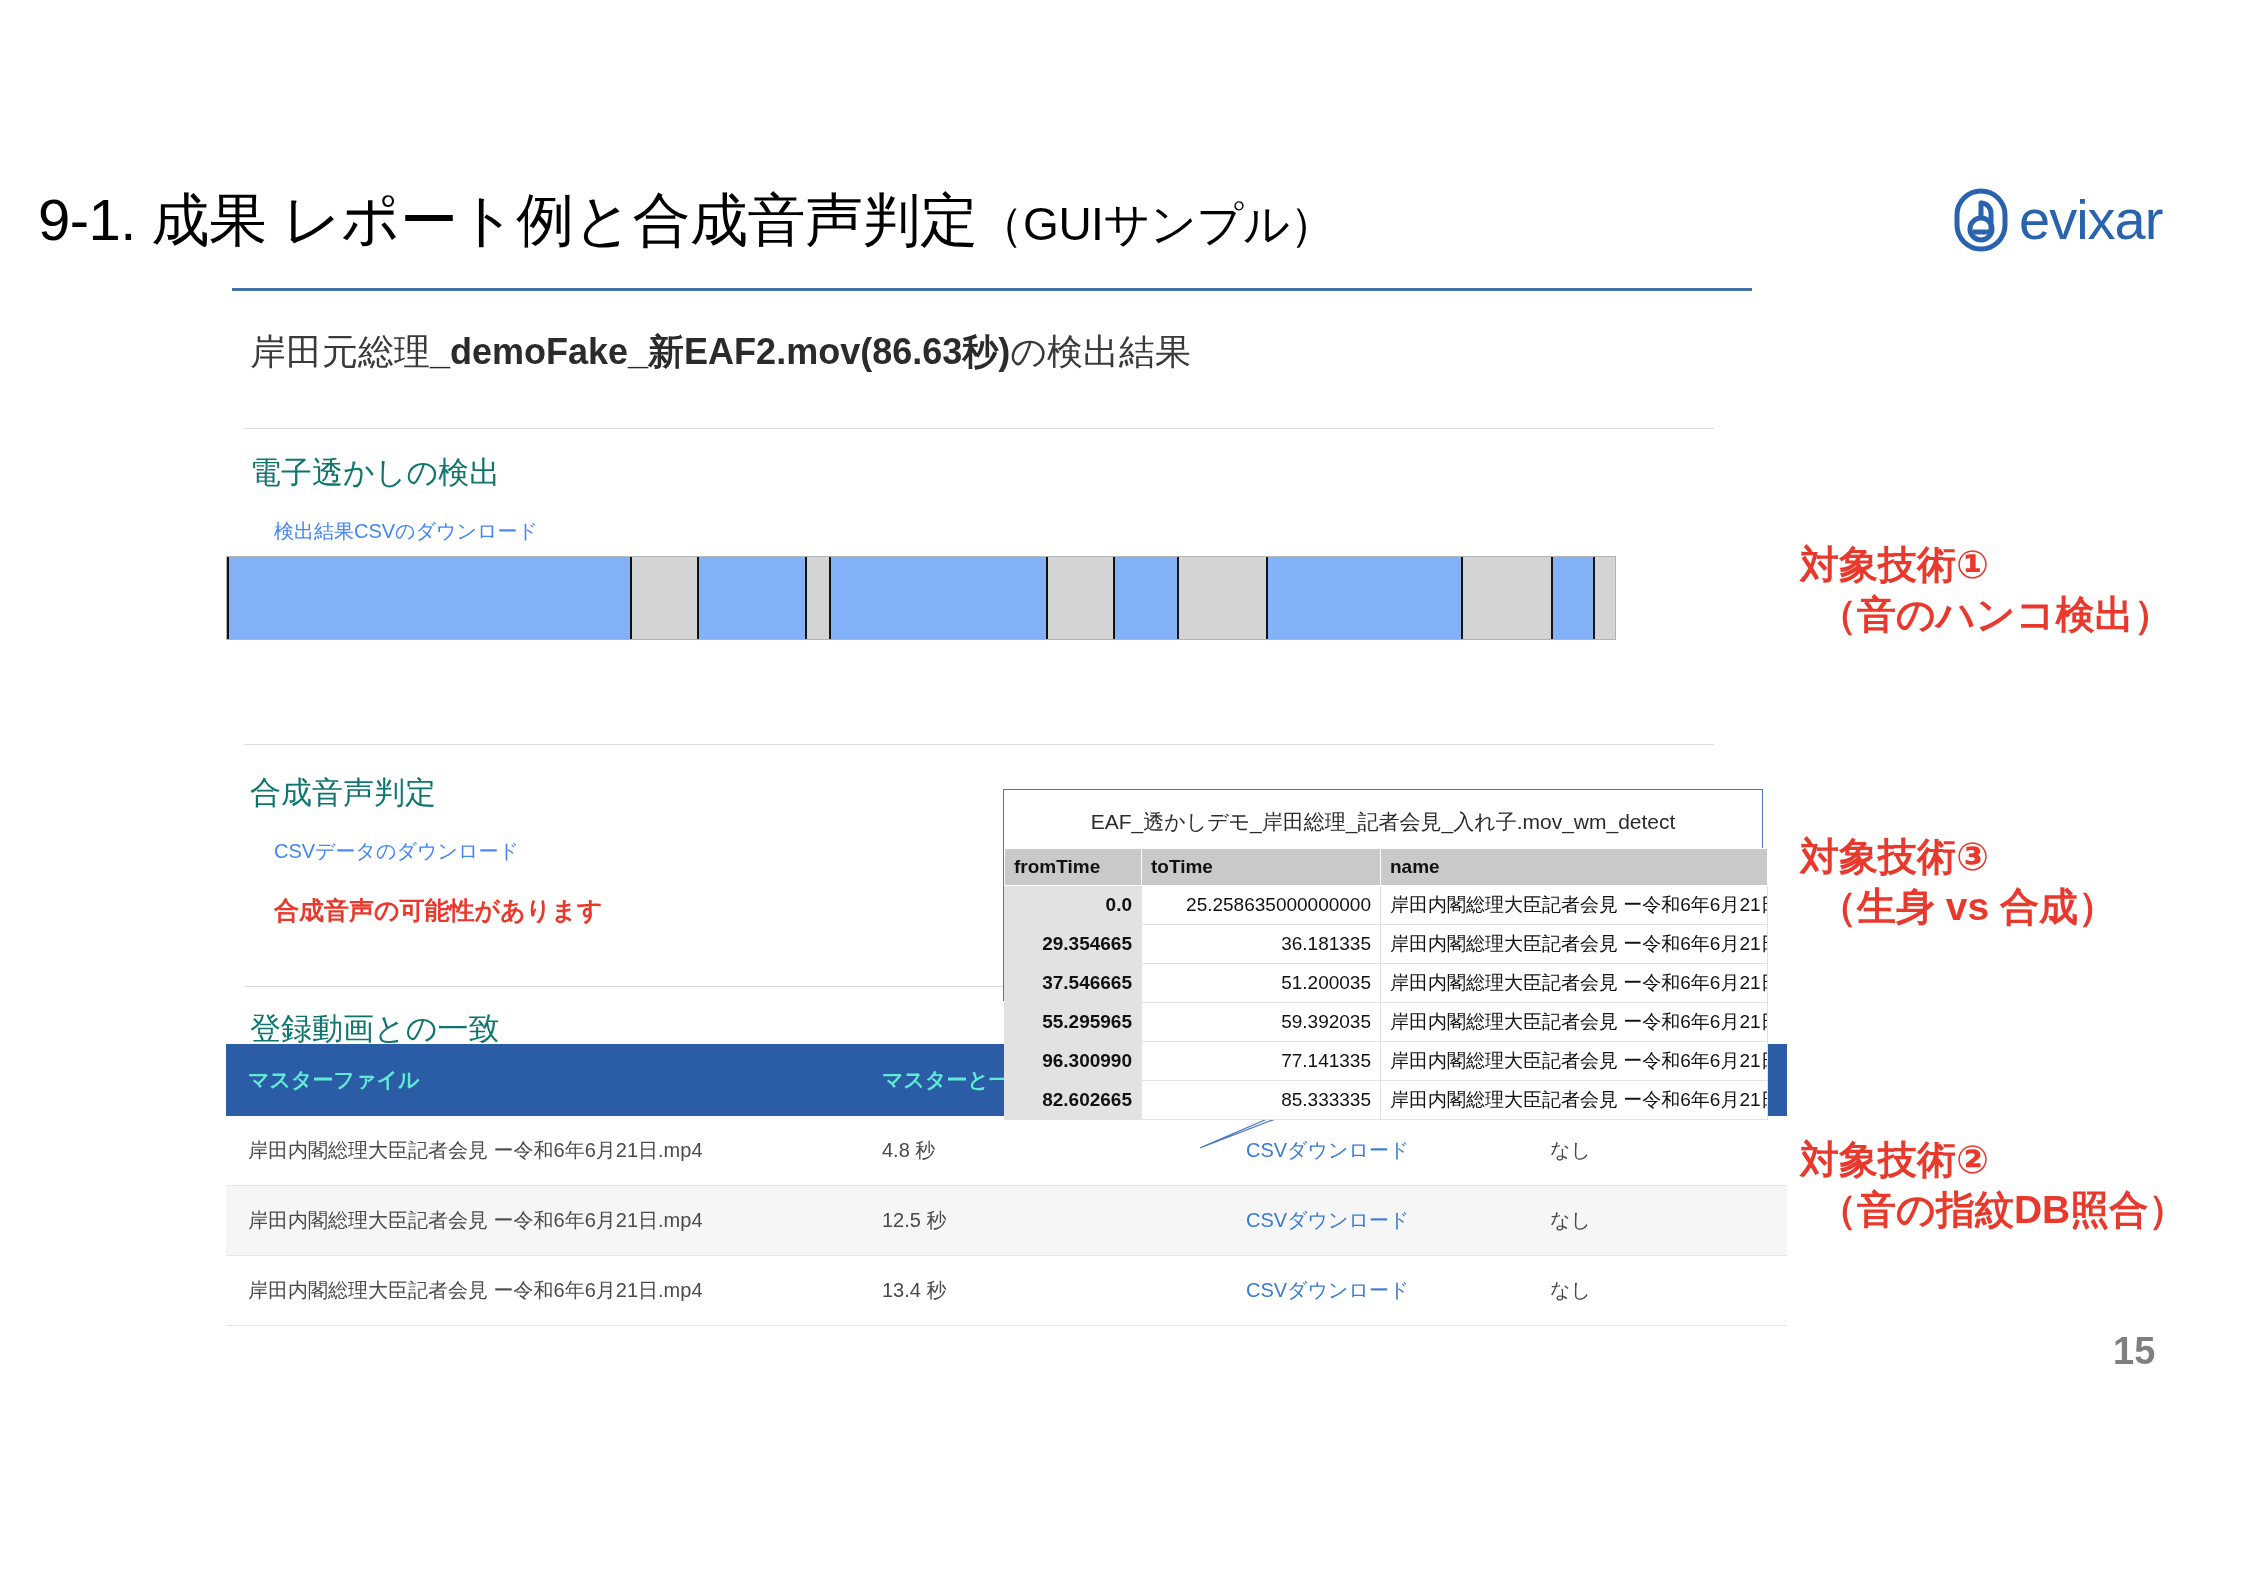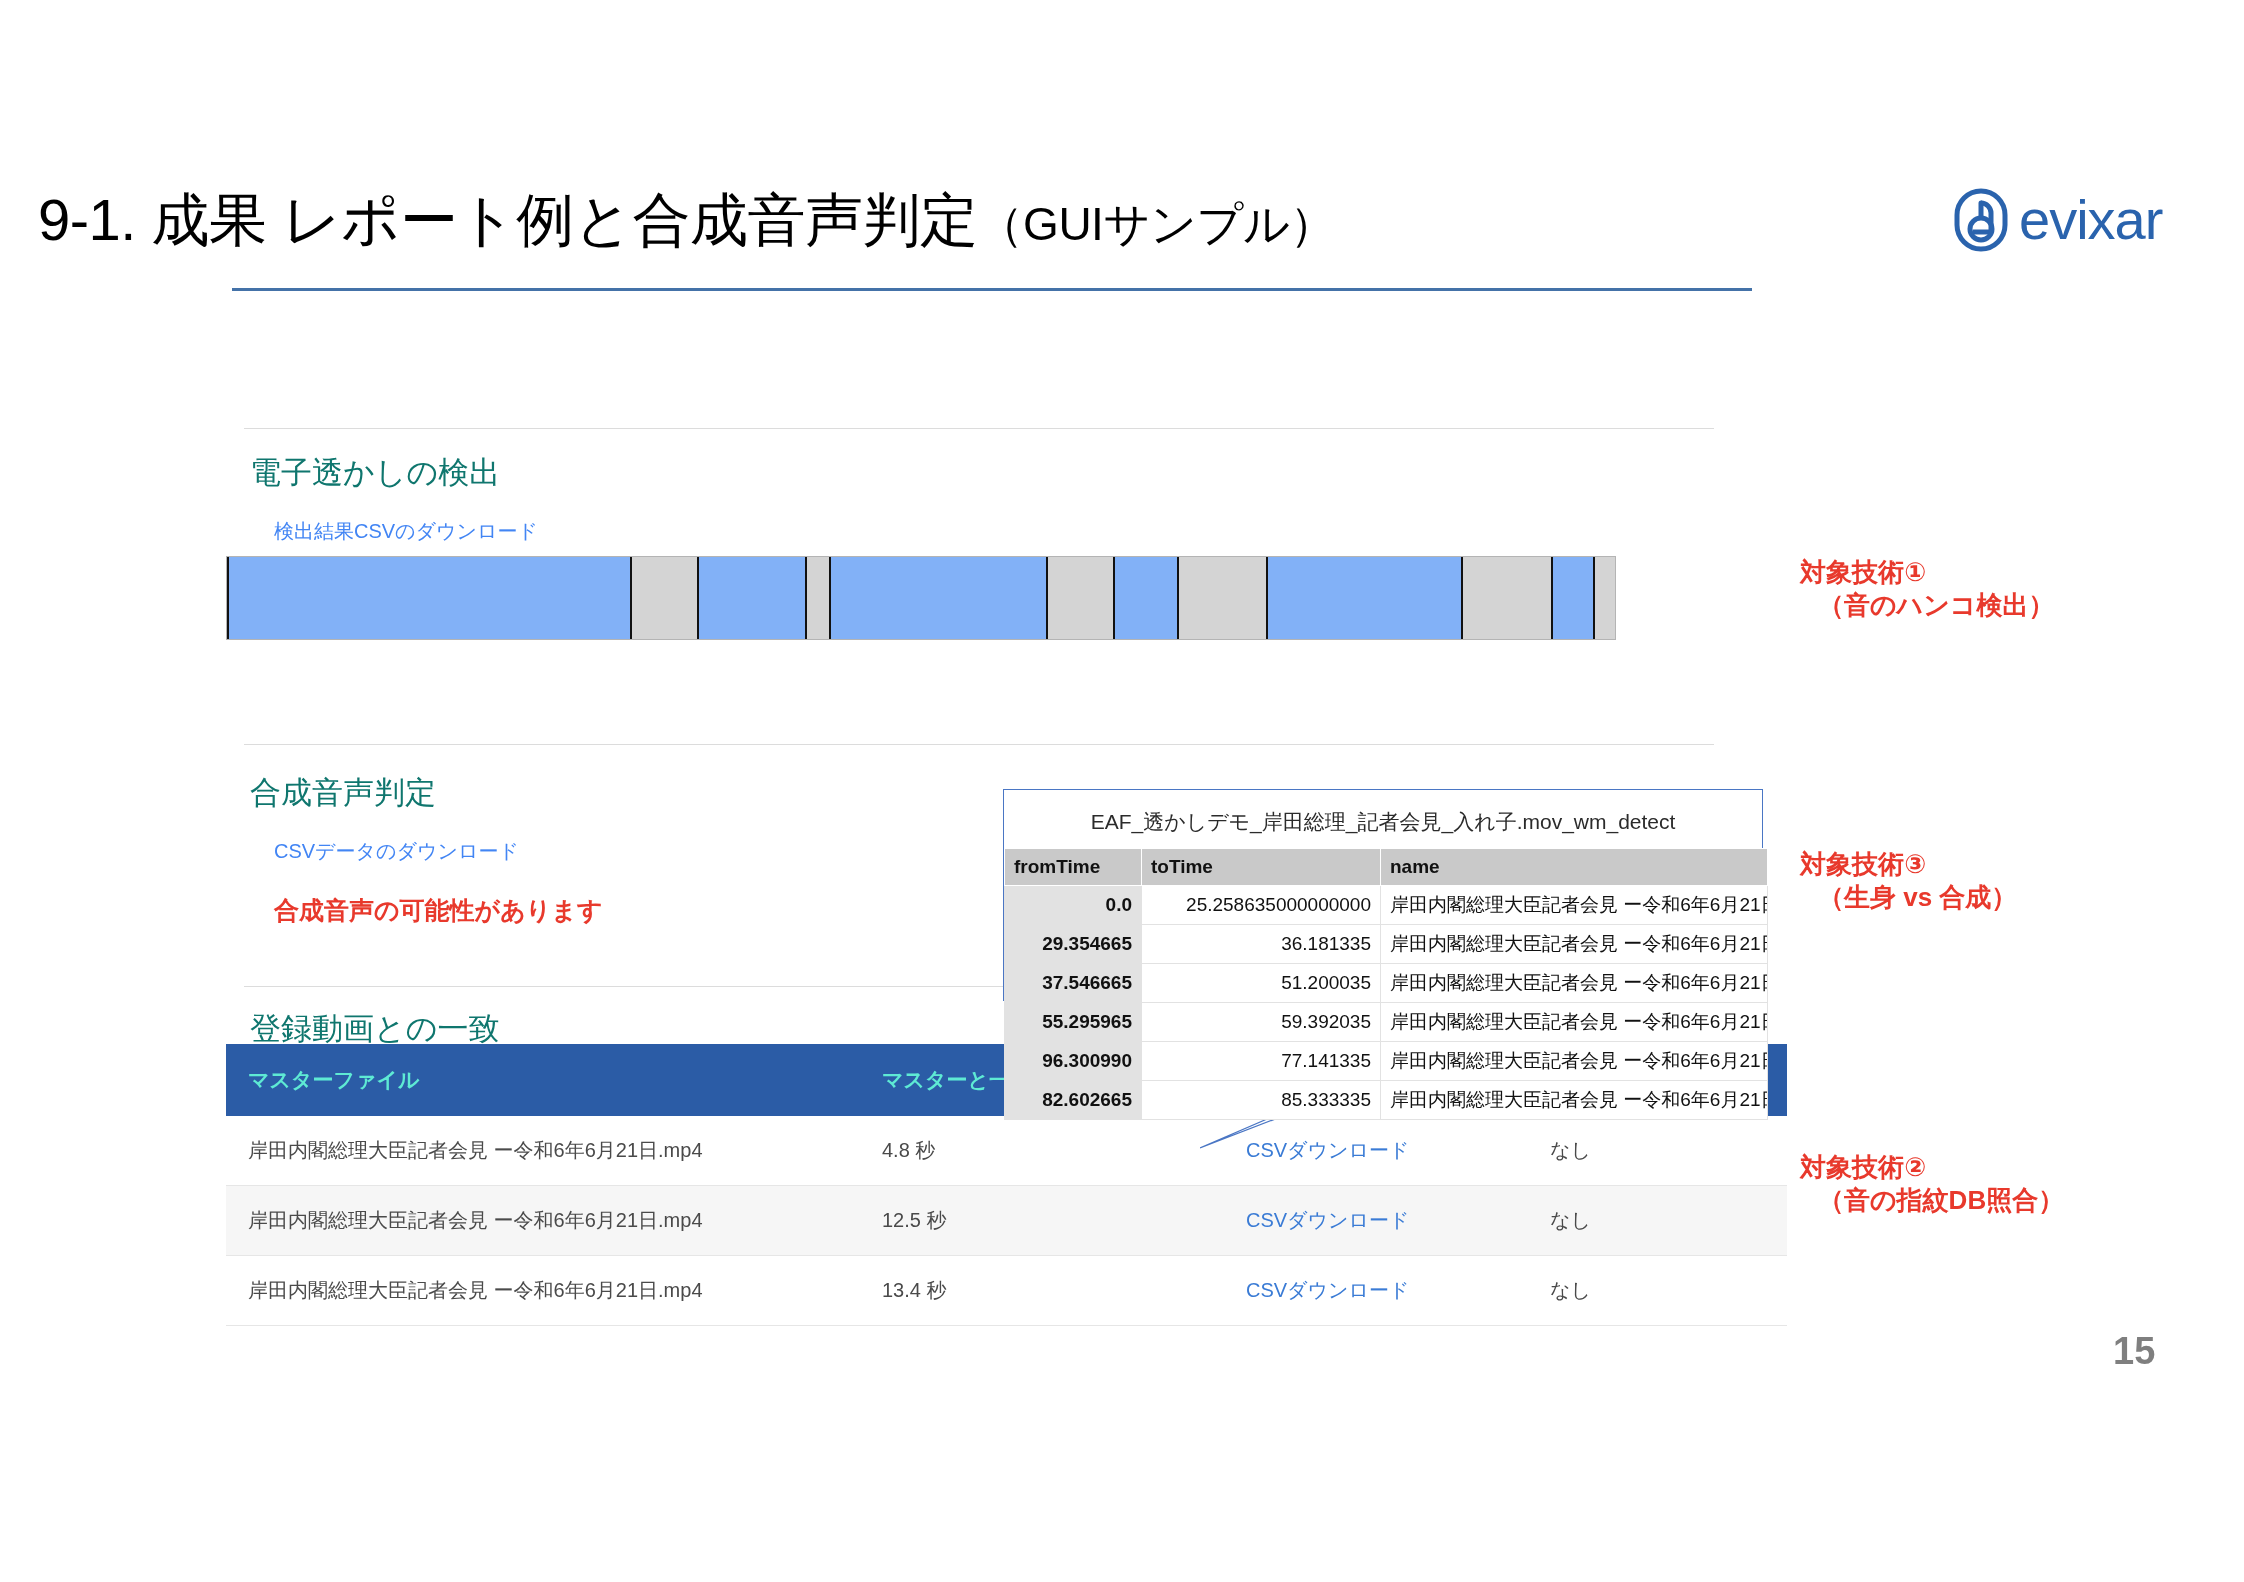--- a/index.html
+++ b/index.html
@@ -125,22 +125,22 @@
   #csv-table td.c-to{text-align:right;margin-top:43px;}
   .w-from{width:118px;}
   .w-to{width:220px;}
   .w-name{width:368px;}
   #callout-arrow{
     position:absolute;left:1200px;top:1040px;width:280px;height:110px;
     z-index:4;pointer-events:none;
   }
   
   .annot{
-    position:absolute;color:#e8392c;font-weight:700;font-size:26px;
-    line-height:1.28;white-space:nowrap;margin-top:16px;
+    position:absolute;color:#e8392c;font-weight:700;font-size:39px;
+    line-height:1.28;white-space:nowrap;
   }
   .annot .sub{display:block;padding-left:18px;}
   
   #page-number{
     position:absolute;left:2113px;top:1330px;
     font-size:38px;color:#7f7f7f;font-weight:700;
   }
 </style>
 </head>
 <body>
@@ -156,20 +156,23 @@
     <path d="M28 16 v14" stroke="#2a63ad" stroke-width="5" fill="none" stroke-linecap="round"></path>
     <circle cx="28" cy="42" r="11" fill="none" stroke="#2a63ad" stroke-width="5"></circle>
     <path d="M20 45 h16" stroke="#2a63ad" stroke-width="5"></path>
     <path d="M28 16 a10 10 0 0 1 10 10 v20" fill="none" stroke="#2a63ad" stroke-width="5"></path>
   </svg>
   <span id="logo-word">evixar</span>
 </div>
 
 <div id="report">
 
+  <div id="report-title">
+    <span>岸田元総理</span><b>_demoFake_新EAF2.mov(86.63秒)</b><span>の検出結果</span>
+  </div>
   <div class="hr" id="hr1"></div>
 
   <div class="section-head" style="left:18px;top:146px;">電子透かしの検出</div>
   <div class="link" style="left:42px;top:212px;">検出結果CSVのダウンロード</div>
 
   <div id="timeline-wrap" style="top:250px;">
     <div id="timeline">
         <div class="seg" style="left: 0%; width: 29.167%; background: rgb(130, 177, 247);"></div>
         <div class="seg" style="left: 33.8968%; width: 7.88299%; background: rgb(130, 177, 247);"></div>
         <div class="seg" style="left: 43.3564%; width: 15.766%; background: rgb(130, 177, 247);"></div>

